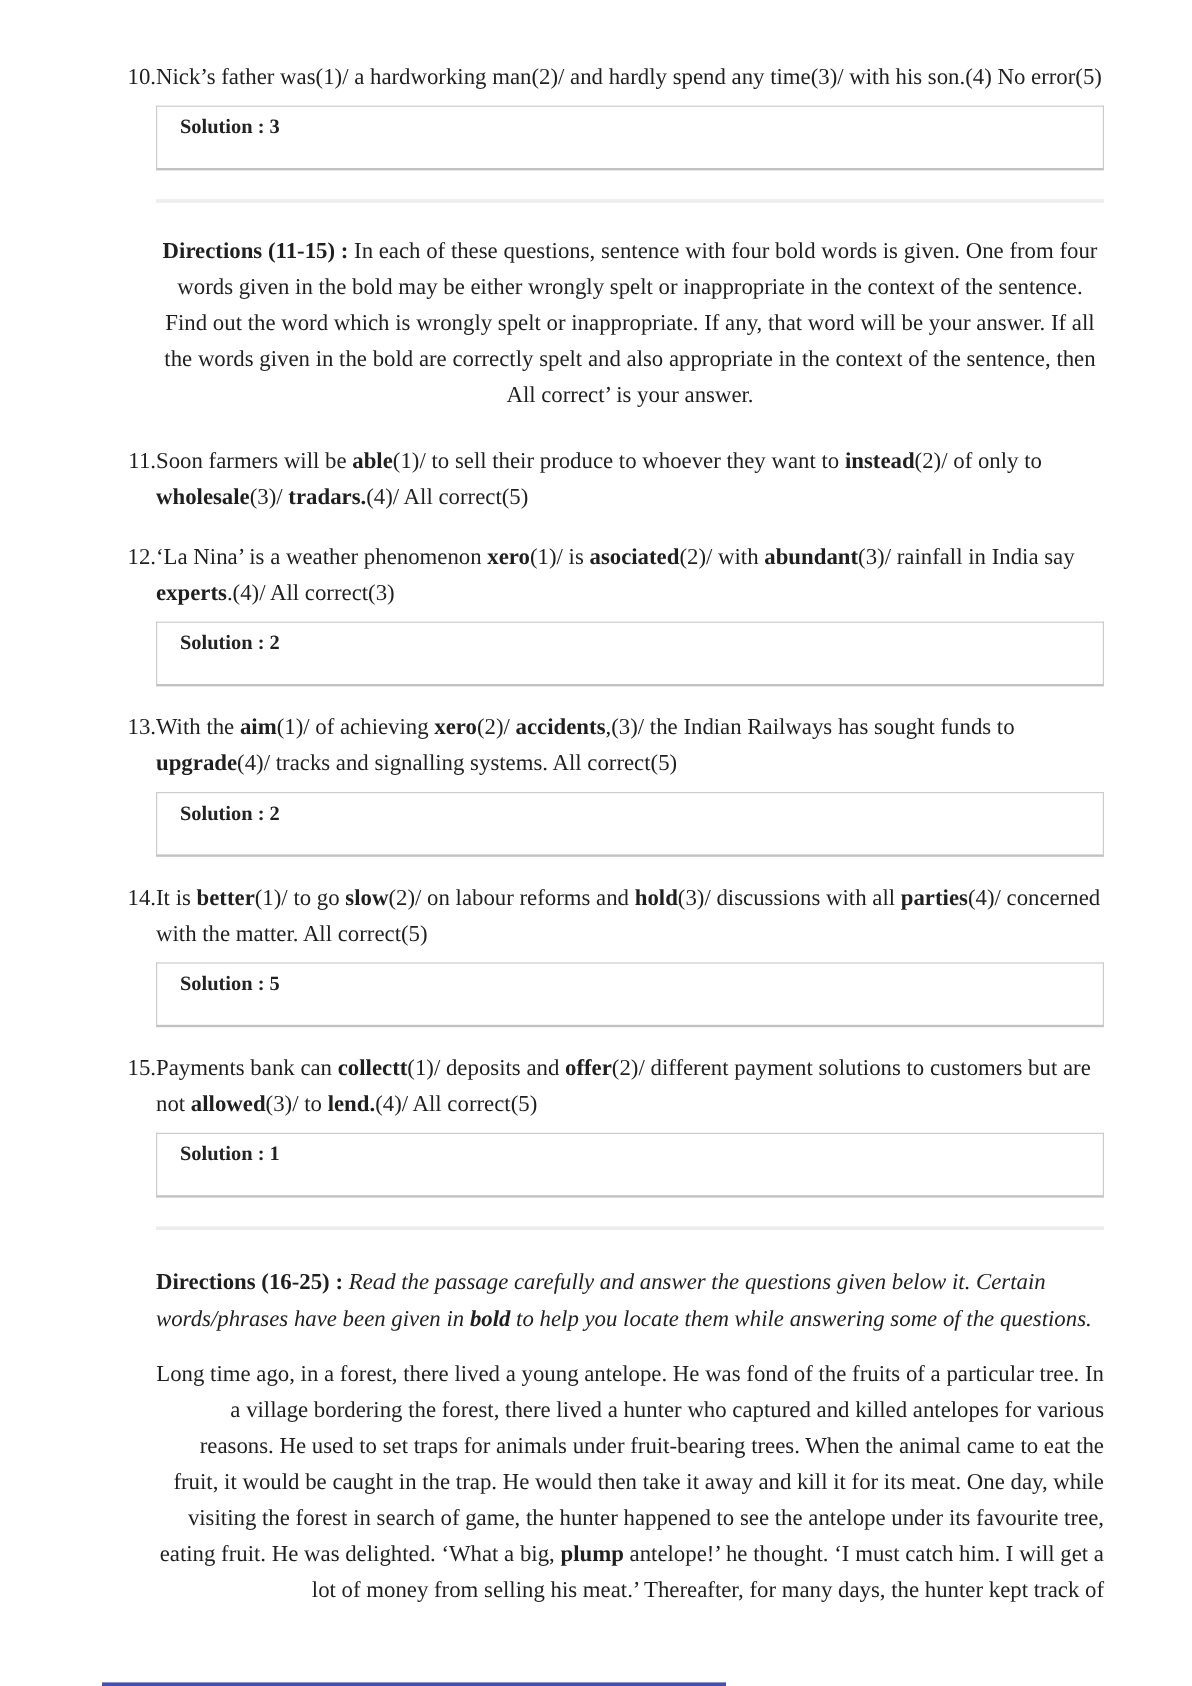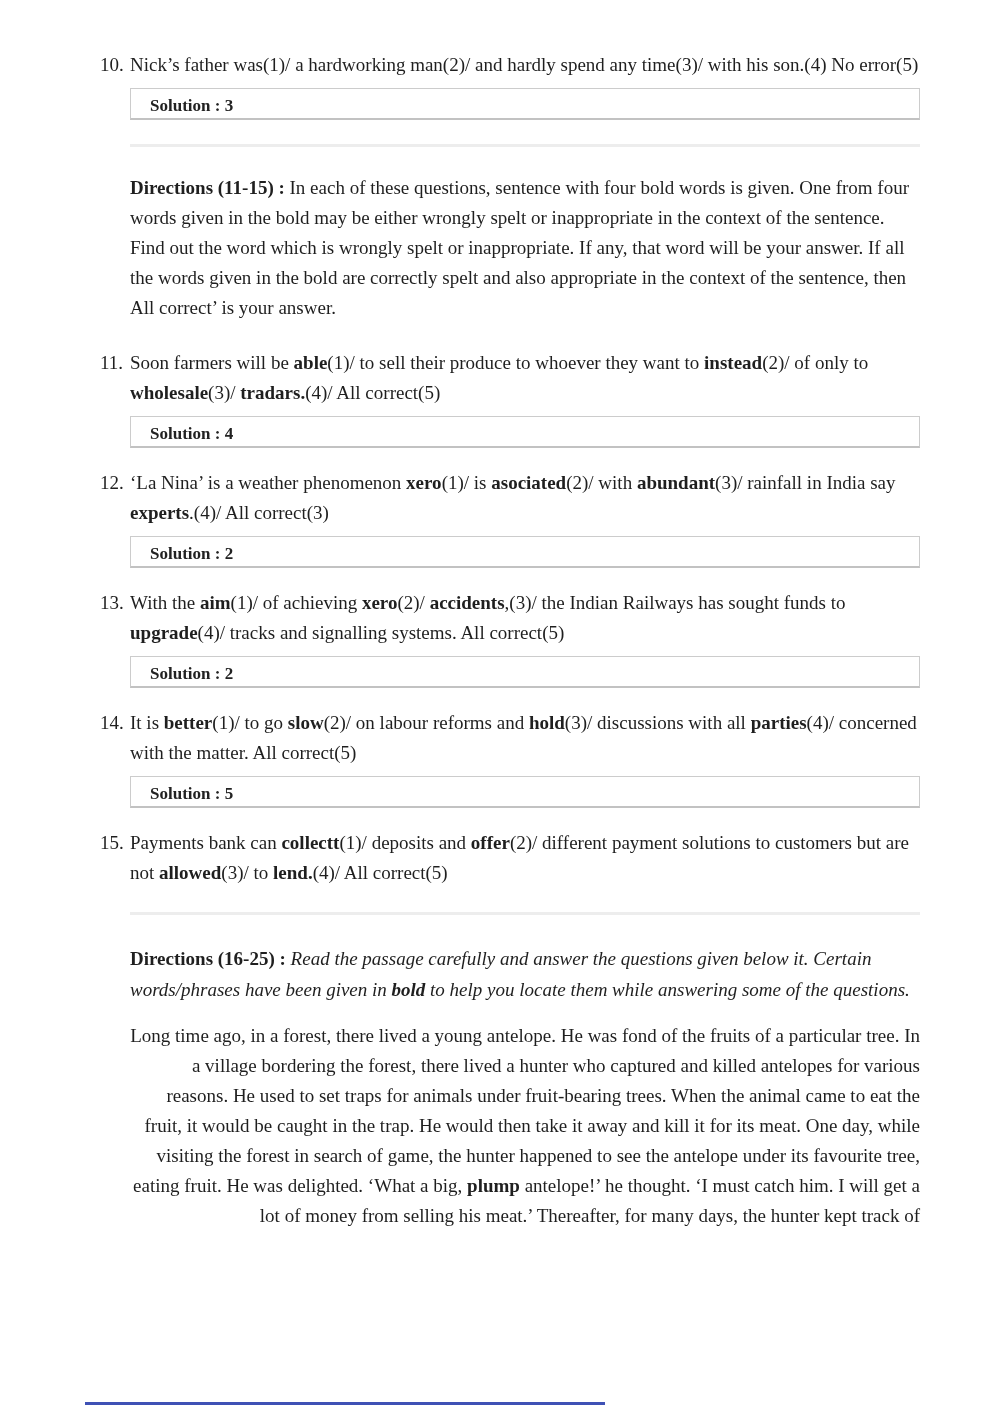--- a/index.html
+++ b/index.html
@@ -19,46 +19,47 @@
     padding: 50px 73px 0 100px;
   }
   .qblock { margin-bottom: 20px; }
   .qrow {
     display: flex;
     font-size: 19px;
     line-height: 30px;
   }
   .qnum {
     flex: 0 0 30px;
-    text-align: left;
+    text-align: right;
   }
   .qtext { flex: 1; }
   .solution {
     margin: 8px 0 0 30px;
     border: 1px solid #cccccc;
     border-bottom: 2px solid #c2c2c2;
     background: #ffffff;
-    padding: 6px 19px 1px 19px;
+    padding: 6px 19px 23px 19px;
   }
   .sol-label {
     font-weight: bold;
     font-size: 17px;
     line-height: 22px;
     color: #222222;
   }
   .sep {
     height: 3px;
     background: #ededed;
     margin: 24px 0 26px 30px;
     border: 0;
   }
   .directions {
     margin: 0 0 25px 30px;
     font-size: 19px;
     line-height: 30px;
+    text-align: center;
   }
   .directions-italic {
     margin: 28px 0 16px 30px;
     font-size: 19px;
     line-height: 31px;
     font-style: italic;
   }
   .passage {
     margin: 8px 0 0 30px;
     font-size: 19px;
@@ -90,23 +91,20 @@
 
   <div class="sep"></div>
 
   <p class="directions"><span style="font-weight: bold;">Directions (11-15) : </span><span>In each of these questions, sentence with four bold words is given. One from four words given in the bold may be either wrongly spelt or inappropriate in the context of the sentence. Find out the word which is wrongly spelt or inappropriate. If any, that word will be your answer. If all the words given in the bold are correctly spelt and also appropriate in the context of the sentence, then All correct’ is your answer.</span></p>
 
   <div class="qblock">
     <div class="qrow">
       <span class="qnum">11.</span>
       <span class="qtext"><span>Soon farmers will be </span><span style="font-weight: bold;">able</span><span>(1)/ to sell their produce to whoever they want to </span><span style="font-weight: bold;">instead</span><span>(2)/ of only to </span><span style="font-weight: bold;">wholesale</span><span>(3)/ </span><span style="font-weight: bold;">tradars.</span><span>(4)/ All correct(5)</span></span>
     </div>
-    <div class="solution">
-      <span class="sol-label">Solution : 4</span>
-    </div>
   </div>
 
   <div class="qblock">
     <div class="qrow">
       <span class="qnum">12.</span>
       <span class="qtext"><span>‘La Nina’ is a weather phenomenon </span><span style="font-weight: bold;">xero</span><span>(1)/ is </span><span style="font-weight: bold;">asociated</span><span>(2)/ with </span><span style="font-weight: bold;">abundant</span><span>(3)/ rainfall in India say </span><span style="font-weight: bold;">experts</span><span>.(4)/ All correct(3)</span></span>
     </div>
     <div class="solution">
       <span class="sol-label">Solution : 2</span>
     </div>
@@ -130,20 +128,23 @@
     <div class="solution">
       <span class="sol-label">Solution : 5</span>
     </div>
   </div>
 
   <div class="qblock">
     <div class="qrow">
       <span class="qnum">15.</span>
       <span class="qtext"><span>Payments bank can </span><span style="font-weight: bold;">collectt</span><span>(1)/ deposits and </span><span style="font-weight: bold;">offer</span><span>(2)/ different payment solutions to customers but are not </span><span style="font-weight: bold;">allowed</span><span>(3)/ to </span><span style="font-weight: bold;">lend.</span><span>(4)/ All correct(5)</span></span>
     </div>
+    <div class="solution">
+      <span class="sol-label">Solution : 1</span>
+    </div>
   </div>
 
   <div class="sep"></div>
 
   <p class="directions-italic"><span style="font-weight: bold; font-style: normal;">Directions (16-25) : </span><span style="font-style: italic;">Read the passage carefully and answer the questions given below it. Certain words/phrases have been given in </span><span style="font-weight: bold; font-style: italic;">bold</span><span style="font-style: italic;"> to help you locate them while answering some of the questions.</span></p>
 
   <p class="passage"><span>Long time ago, in a forest, there lived a young antelope. He was fond of the fruits of a particular tree. In a village bordering the forest, there lived a hunter who captured and killed antelopes for various reasons. He used to set traps for animals under fruit-bearing trees. When the animal came to eat the fruit, it would be caught in the trap. He would then take it away and kill it for its meat. One day, while visiting the forest in search of game, the hunter happened to see the antelope under its favourite tree, eating fruit. He was delighted. ‘What a big, </span><span style="font-weight: bold;">plump</span><span> antelope!’ he thought. ‘I must catch him. I will get a lot of money from selling his meat.’ Thereafter, for many days, the hunter kept track of</span></p>
 
 </div>
 

